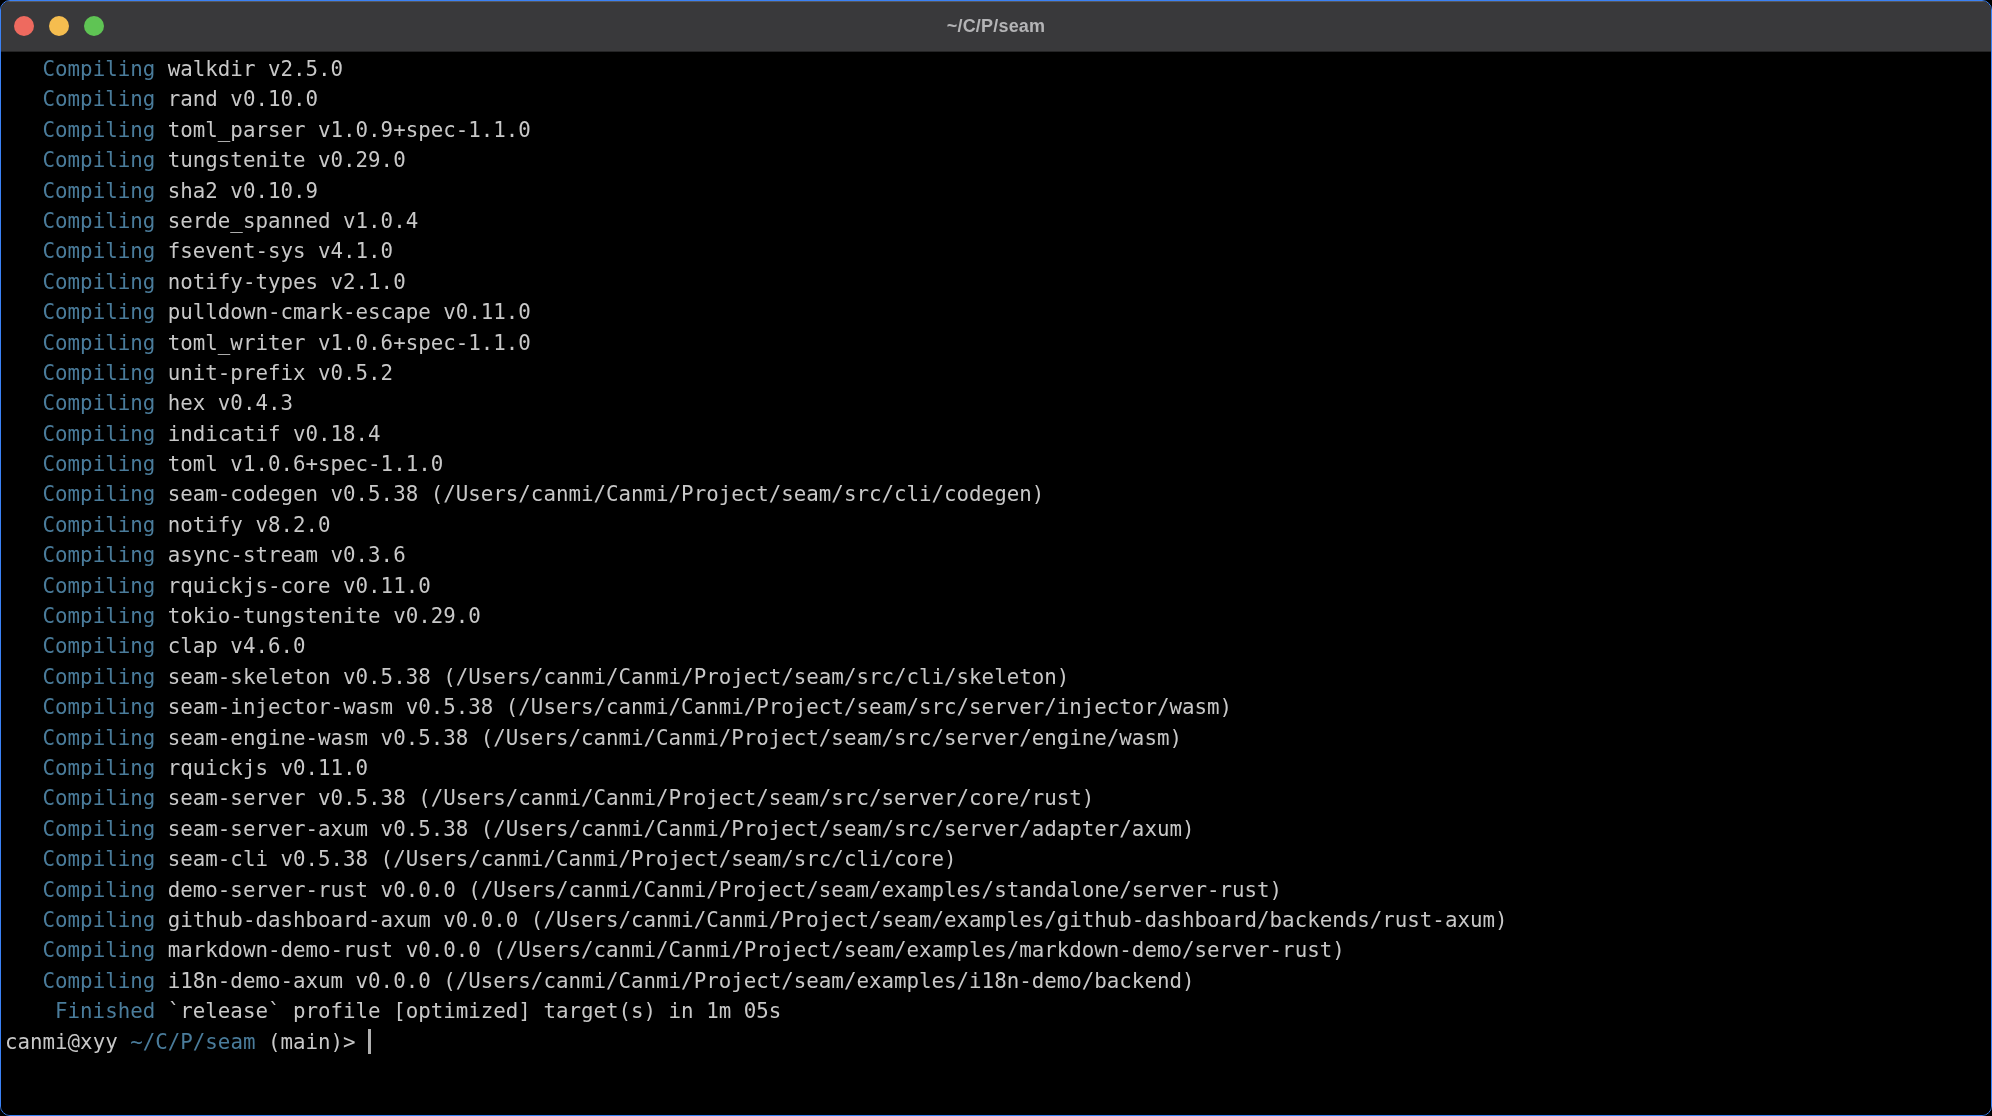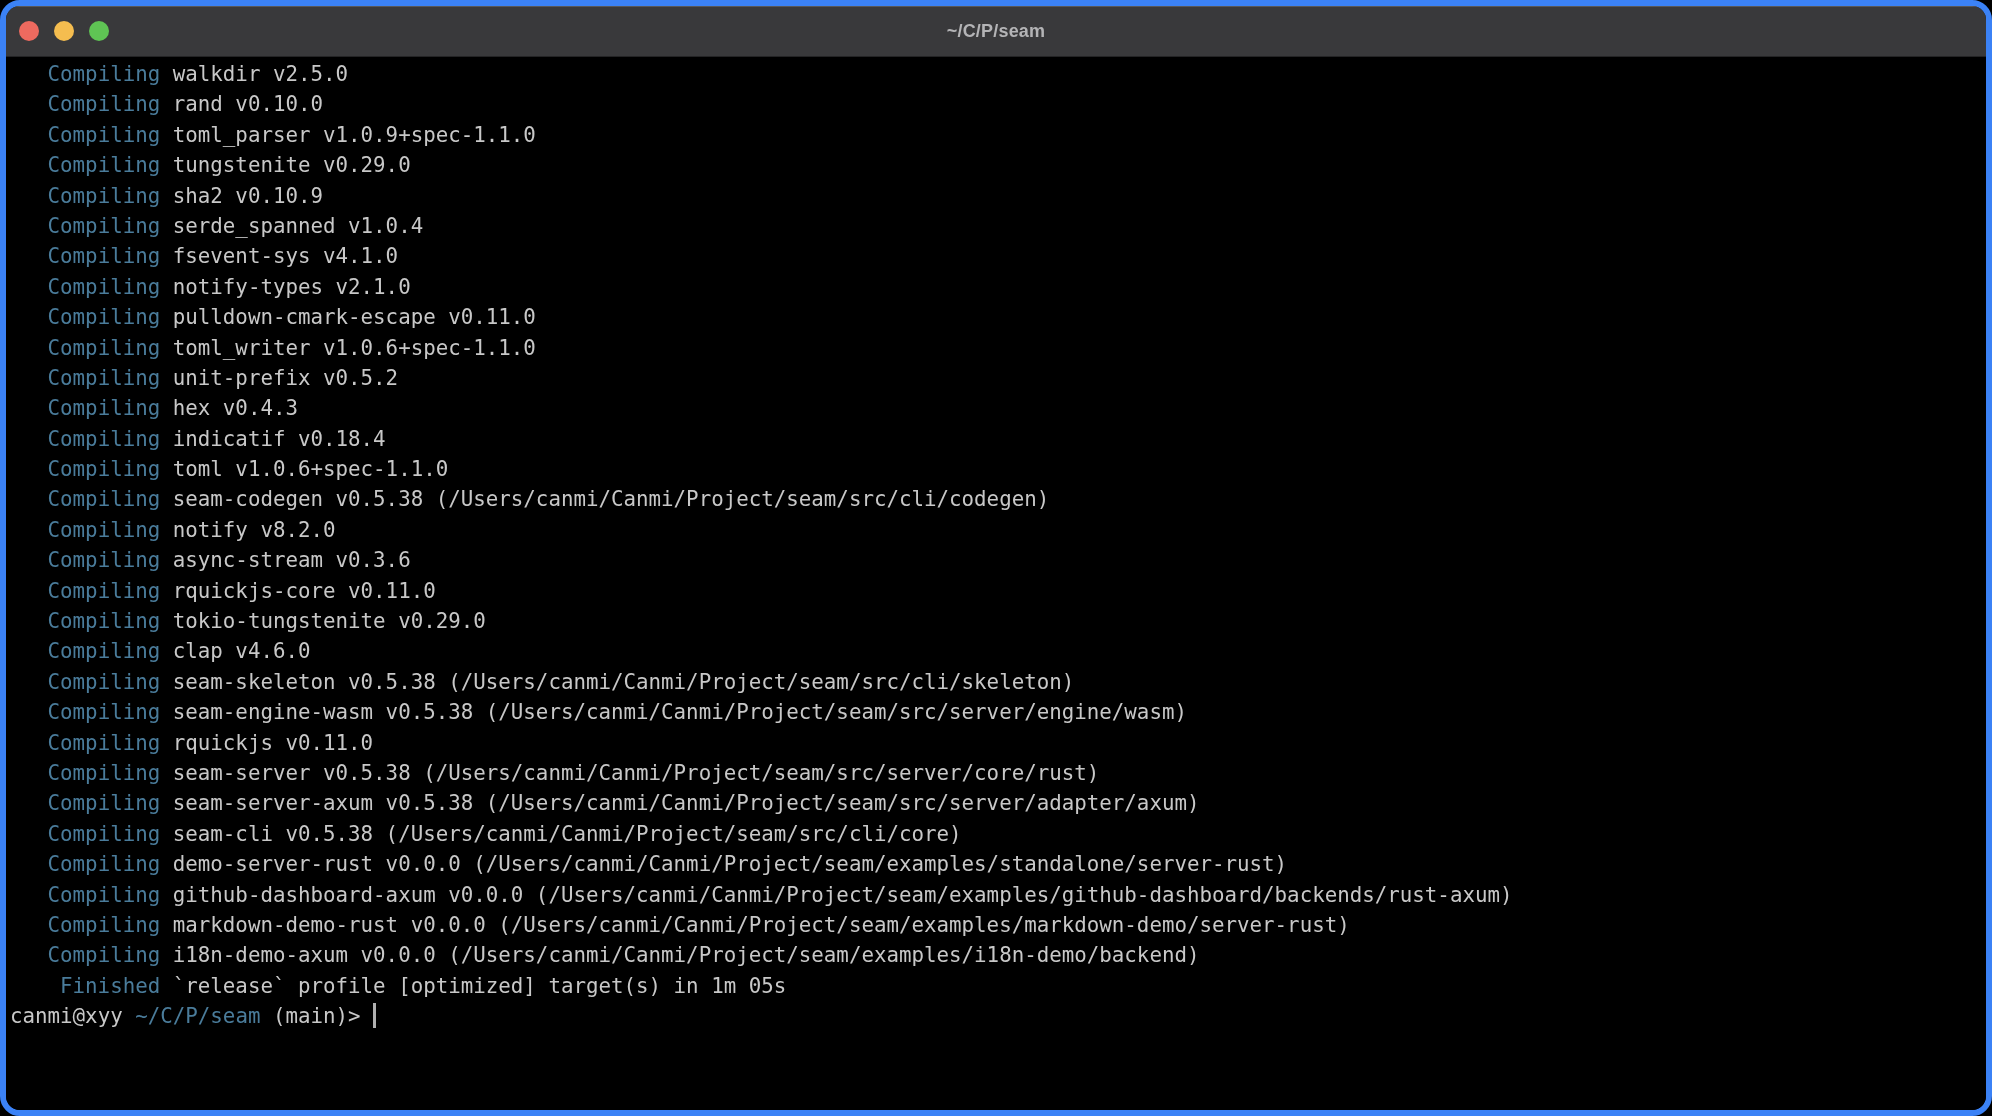--- a/index.html
+++ b/index.html
@@ -1,23 +1,23 @@
 <!DOCTYPE html>
 <html style="--bg: #000000; --titlebar: #39393b; --title-text: #b4b4b6; --accent: #4a7c9b; --fg: #c8c8c8; --cursor: #b0b0b0; --traffic-red: #ee6a5f; --traffic-yellow: #f5bd4f; --traffic-green: #5fc454;"><head>
 <meta charset="utf-8">
 <style>
   html,body{margin:0;padding:0;background:#000;}
   .window{
     position:relative;
     width:1992px;height:1116px;
     box-sizing:border-box;
-    border-radius:20px;
+    border-radius:10px;
     overflow:hidden;
     background:var(--bg,#000);
-    border:6px solid #3b82f6;
+    border:1px solid #3b82f6;
     box-shadow: inset 0 1px 0 rgba(255,255,255,.18);
     font-family:"DejaVu Sans Mono", monospace;
   }
   .titlebar{
     position:relative;
     height:50px;
     background:var(--titlebar,#39393b);
     border-bottom:1px solid #242425;
     display:flex;align-items:center;justify-content:center;
     box-shadow: inset 0 1px 0 rgba(255,255,255,.16);
@@ -98,20 +98,21 @@
         <div class="line"><span class="verb">Compiling</span><span class="rest"> hex v0.4.3</span></div>
         <div class="line"><span class="verb">Compiling</span><span class="rest"> indicatif v0.18.4</span></div>
         <div class="line"><span class="verb">Compiling</span><span class="rest"> toml v1.0.6+spec-1.1.0</span></div>
         <div class="line"><span class="verb">Compiling</span><span class="rest"> seam-codegen v0.5.38 (/Users/canmi/Canmi/Project/seam/src/cli/codegen)</span></div>
         <div class="line"><span class="verb">Compiling</span><span class="rest"> notify v8.2.0</span></div>
         <div class="line"><span class="verb">Compiling</span><span class="rest"> async-stream v0.3.6</span></div>
         <div class="line"><span class="verb">Compiling</span><span class="rest"> rquickjs-core v0.11.0</span></div>
         <div class="line"><span class="verb">Compiling</span><span class="rest"> tokio-tungstenite v0.29.0</span></div>
         <div class="line"><span class="verb">Compiling</span><span class="rest"> clap v4.6.0</span></div>
         <div class="line"><span class="verb">Compiling</span><span class="rest"> seam-skeleton v0.5.38 (/Users/canmi/Canmi/Project/seam/src/cli/skeleton)</span></div>
+        <div class="line"><span class="verb">Compiling</span><span class="rest"> seam-injector-wasm v0.5.38 (/Users/canmi/Canmi/Project/seam/src/server/injector/wasm)</span></div>
         <div class="line"><span class="verb">Compiling</span><span class="rest"> seam-engine-wasm v0.5.38 (/Users/canmi/Canmi/Project/seam/src/server/engine/wasm)</span></div>
         <div class="line"><span class="verb">Compiling</span><span class="rest"> rquickjs v0.11.0</span></div>
         <div class="line"><span class="verb">Compiling</span><span class="rest"> seam-server v0.5.38 (/Users/canmi/Canmi/Project/seam/src/server/core/rust)</span></div>
         <div class="line"><span class="verb">Compiling</span><span class="rest"> seam-server-axum v0.5.38 (/Users/canmi/Canmi/Project/seam/src/server/adapter/axum)</span></div>
         <div class="line"><span class="verb">Compiling</span><span class="rest"> seam-cli v0.5.38 (/Users/canmi/Canmi/Project/seam/src/cli/core)</span></div>
         <div class="line"><span class="verb">Compiling</span><span class="rest"> demo-server-rust v0.0.0 (/Users/canmi/Canmi/Project/seam/examples/standalone/server-rust)</span></div>
         <div class="line"><span class="verb">Compiling</span><span class="rest"> github-dashboard-axum v0.0.0 (/Users/canmi/Canmi/Project/seam/examples/github-dashboard/backends/rust-axum)</span></div>
         <div class="line"><span class="verb">Compiling</span><span class="rest"> markdown-demo-rust v0.0.0 (/Users/canmi/Canmi/Project/seam/examples/markdown-demo/server-rust)</span></div>
         <div class="line"><span class="verb">Compiling</span><span class="rest"> i18n-demo-axum v0.0.0 (/Users/canmi/Canmi/Project/seam/examples/i18n-demo/backend)</span></div>
         <div class="line"><span class="verb">Finished</span><span class="rest"> `release` profile [optimized] target(s) in 1m 05s</span></div>

